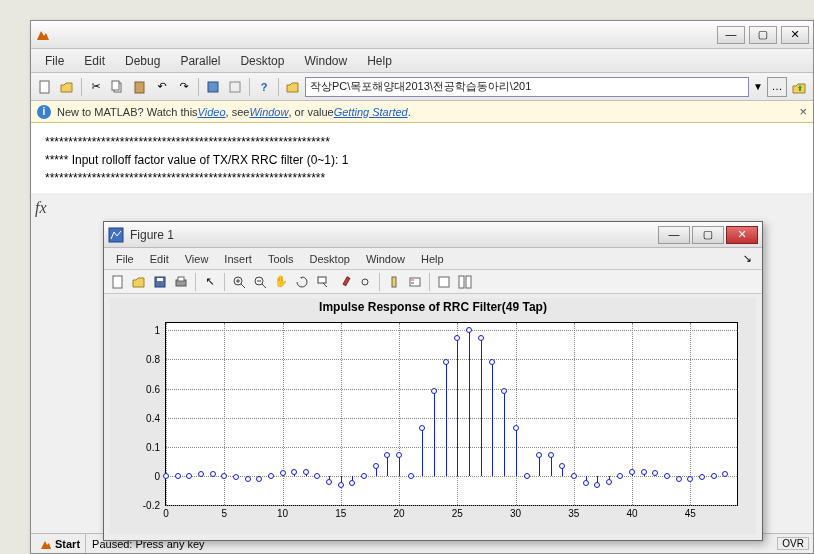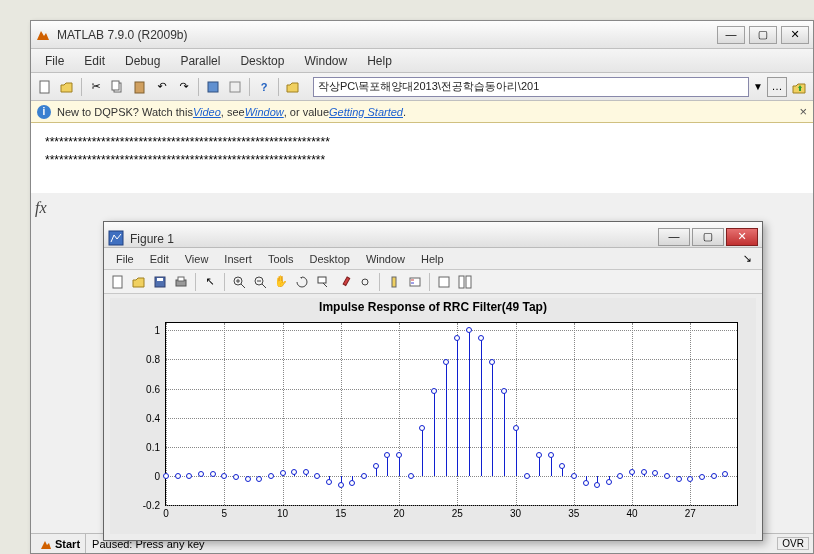--- a/index.html
+++ b/index.html
@@ -41,21 +41,21 @@
       border-bottom: 1px solid #c0c0c0; padding: 0 4px; gap: 2px;
     }
     .tb-icon {
       width: 20px; height: 20px; border: 1px solid transparent;
       display: flex; align-items: center; justify-content: center;
       cursor: pointer; font-size: 11px;
     }
     .tb-sep { width: 1px; height: 18px; background: #bbb; margin: 0 2px; }
     .path-box {
       flex: 1; height: 20px; border: 1px solid #88a; background: #fff;
-      font-size: 11px; padding: 2px 4px; color: #222; margin-left: 8px;
+      font-size: 11px; padding: 2px 4px; color: #222;
     }
     .path-dots { width: 20px; height: 20px; border: 1px solid #999; background: #eee; text-align: center; font-size: 11px; line-height: 16px; cursor: pointer;}
     .shortcuts-bar {
       height: 24px; display: flex; align-items: center;
       background: linear-gradient(to bottom,#f2f2f2,#e6e6e6);
       border-bottom: 1px solid #c0c0c0; padding: 0 6px; gap: 6px;
       font-size: 11px; color: #333;
     }
     .sc-link { display: flex; align-items:center; gap: 2px; cursor: pointer; }
     .info-bar {
@@ -86,21 +86,21 @@
     .ovr { margin-left: auto; border: 1px solid #bbb; padding: 0 4px; font-size: 10px; text-align: right; }
 
     
     .figure-window {
       position: absolute; top: 200px; left: 72px; width: 660px; height: 320px;
       background: #ededed; border: 1px solid #666;
       box-shadow: 3px 3px 8px rgba(0,0,0,0.3);
     }
     .fig-titlebar {
       height: 26px; background: linear-gradient(to bottom,#fcfcfc,#e0e0e0);
-      display: flex; align-items: flex-end; padding: 1px 4px;
+      display: flex; align-items: center; padding: 8px 4px;
       border-bottom: 1px solid #bbb;
     }
     .fig-icon { width:16px; height:16px; margin-right:6px;}
     .fig-title { font-size: 12px; color: #333; }
     .fig-controls { margin-left: auto; display: flex; gap: 0; }
     .fwc-btn { width: 32px; height: 18px; border: 1px solid #999; background: linear-gradient(to bottom,#f5f5f5,#d8d8d8); font-size: 11px; text-align: center; line-height: 15px; cursor: pointer; margin-left: 2px;}
     .fwc-close { background: linear-gradient(to bottom,#e67070,#c03030); color:#fff; border-color:#802020;}
     .fig-menubar { height: 22px; display:flex; align-items:center; background:#efefef; border-bottom:1px solid #c8c8c8; padding:0 4px;}
     .fig-menu-item { font-size: 11px; padding: 2px 8px; cursor: pointer; color:#333;}
     .fig-menu-item + .fig-menu-item { padding-left: 8px;}
@@ -129,21 +129,20 @@
 </head>
 <body>
 
 <div class="main-window">
   <div class="titlebar">
     <span class="matlab-icon">
       <svg viewBox="0 0 16 16">
           <path d="M2 13 L6 4 L9 9 L11 6 L14 13 Z" fill="#d06000"></path>
         </svg>
     </span>
-    <span class="titlebar-title">MATLAB  7.9.0 (R2009b)</span>
     <div class="window-controls">
       <div class="wc-btn">—</div>
       <div class="wc-btn">▢</div>
       <div class="wc-btn">✕</div>
     </div>
   </div>
 
   <div class="menubar">
     <span class="menu-item">File</span>
     <span class="menu-item">Edit</span>
@@ -206,32 +205,33 @@
         <svg width="14" height="14">
           <path d="M1 6h3l2-2h7v9H1z" fill="#f0d060" stroke="#a08020"></path>
           <path d="M6 8l2-3 2 3h-1v3h-2v-3z" fill="#30a030"></path>
         </svg>
       </span>
   </div>
 
 
   <div class="info-bar">
     <span class="info-icon">i</span>
-    <span>New to DQPSK? Watch this </span>
+    <span>New to MATLAB? Watch this </span>
     <span class="link">Video</span>
     <span>, see </span>
     <span class="link">Window</span>
     <span>, or value </span>
     <span class="link">Getting Started</span>
     <span>.</span>
     <span class="info-close">×</span>
   </div>
 
   <div class="command-area">
     <div>*************************************************************</div>
+    <div>***** Input rolloff factor value of TX/RX RRC filter (0~1): 1</div>
     <div>************************************************************</div>
   </div>
 
   <span class="fx-prompt">fx</span>
 
   <div class="status-bar">
     <span class="start-btn">
       <svg width="12" height="12">
           <path d="M1 11 L5 3 L7 7 L9 5 L11 11 Z" fill="#d06000"></path>
         </svg>
@@ -371,21 +371,21 @@
           <div class="xtick-label" style="left: 233.061px;">20</div>
           <div class="grid-line grid-v" style="left: 291.327px;"></div>
           <div class="xtick-label" style="left: 291.327px;">25</div>
           <div class="grid-line grid-v" style="left: 349.592px;"></div>
           <div class="xtick-label" style="left: 349.592px;">30</div>
           <div class="grid-line grid-v" style="left: 407.857px;"></div>
           <div class="xtick-label" style="left: 407.857px;">35</div>
           <div class="grid-line grid-v" style="left: 466.122px;"></div>
           <div class="xtick-label" style="left: 466.122px;">40</div>
           <div class="grid-line grid-v" style="left: 524.388px;"></div>
-          <div class="xtick-label" style="left: 524.388px;">27</div>
+          <div class="xtick-label" style="left: 524.388px;">45</div>
           <div class="grid-line grid-h" style="top: 182px;"></div>
           <div class="ytick-label" style="top: 182px;">-0.2</div>
           <div class="grid-line grid-h" style="top: 152.88px;"></div>
           <div class="ytick-label" style="top: 152.88px;">0</div>
           <div class="grid-line grid-h" style="top: 123.76px;"></div>
           <div class="ytick-label" style="top: 123.76px;">0.1</div>
           <div class="grid-line grid-h" style="top: 94.64px;"></div>
           <div class="ytick-label" style="top: 94.64px;">0.4</div>
           <div class="grid-line grid-h" style="top: 65.52px;"></div>
           <div class="ytick-label" style="top: 65.52px;">0.6</div>

